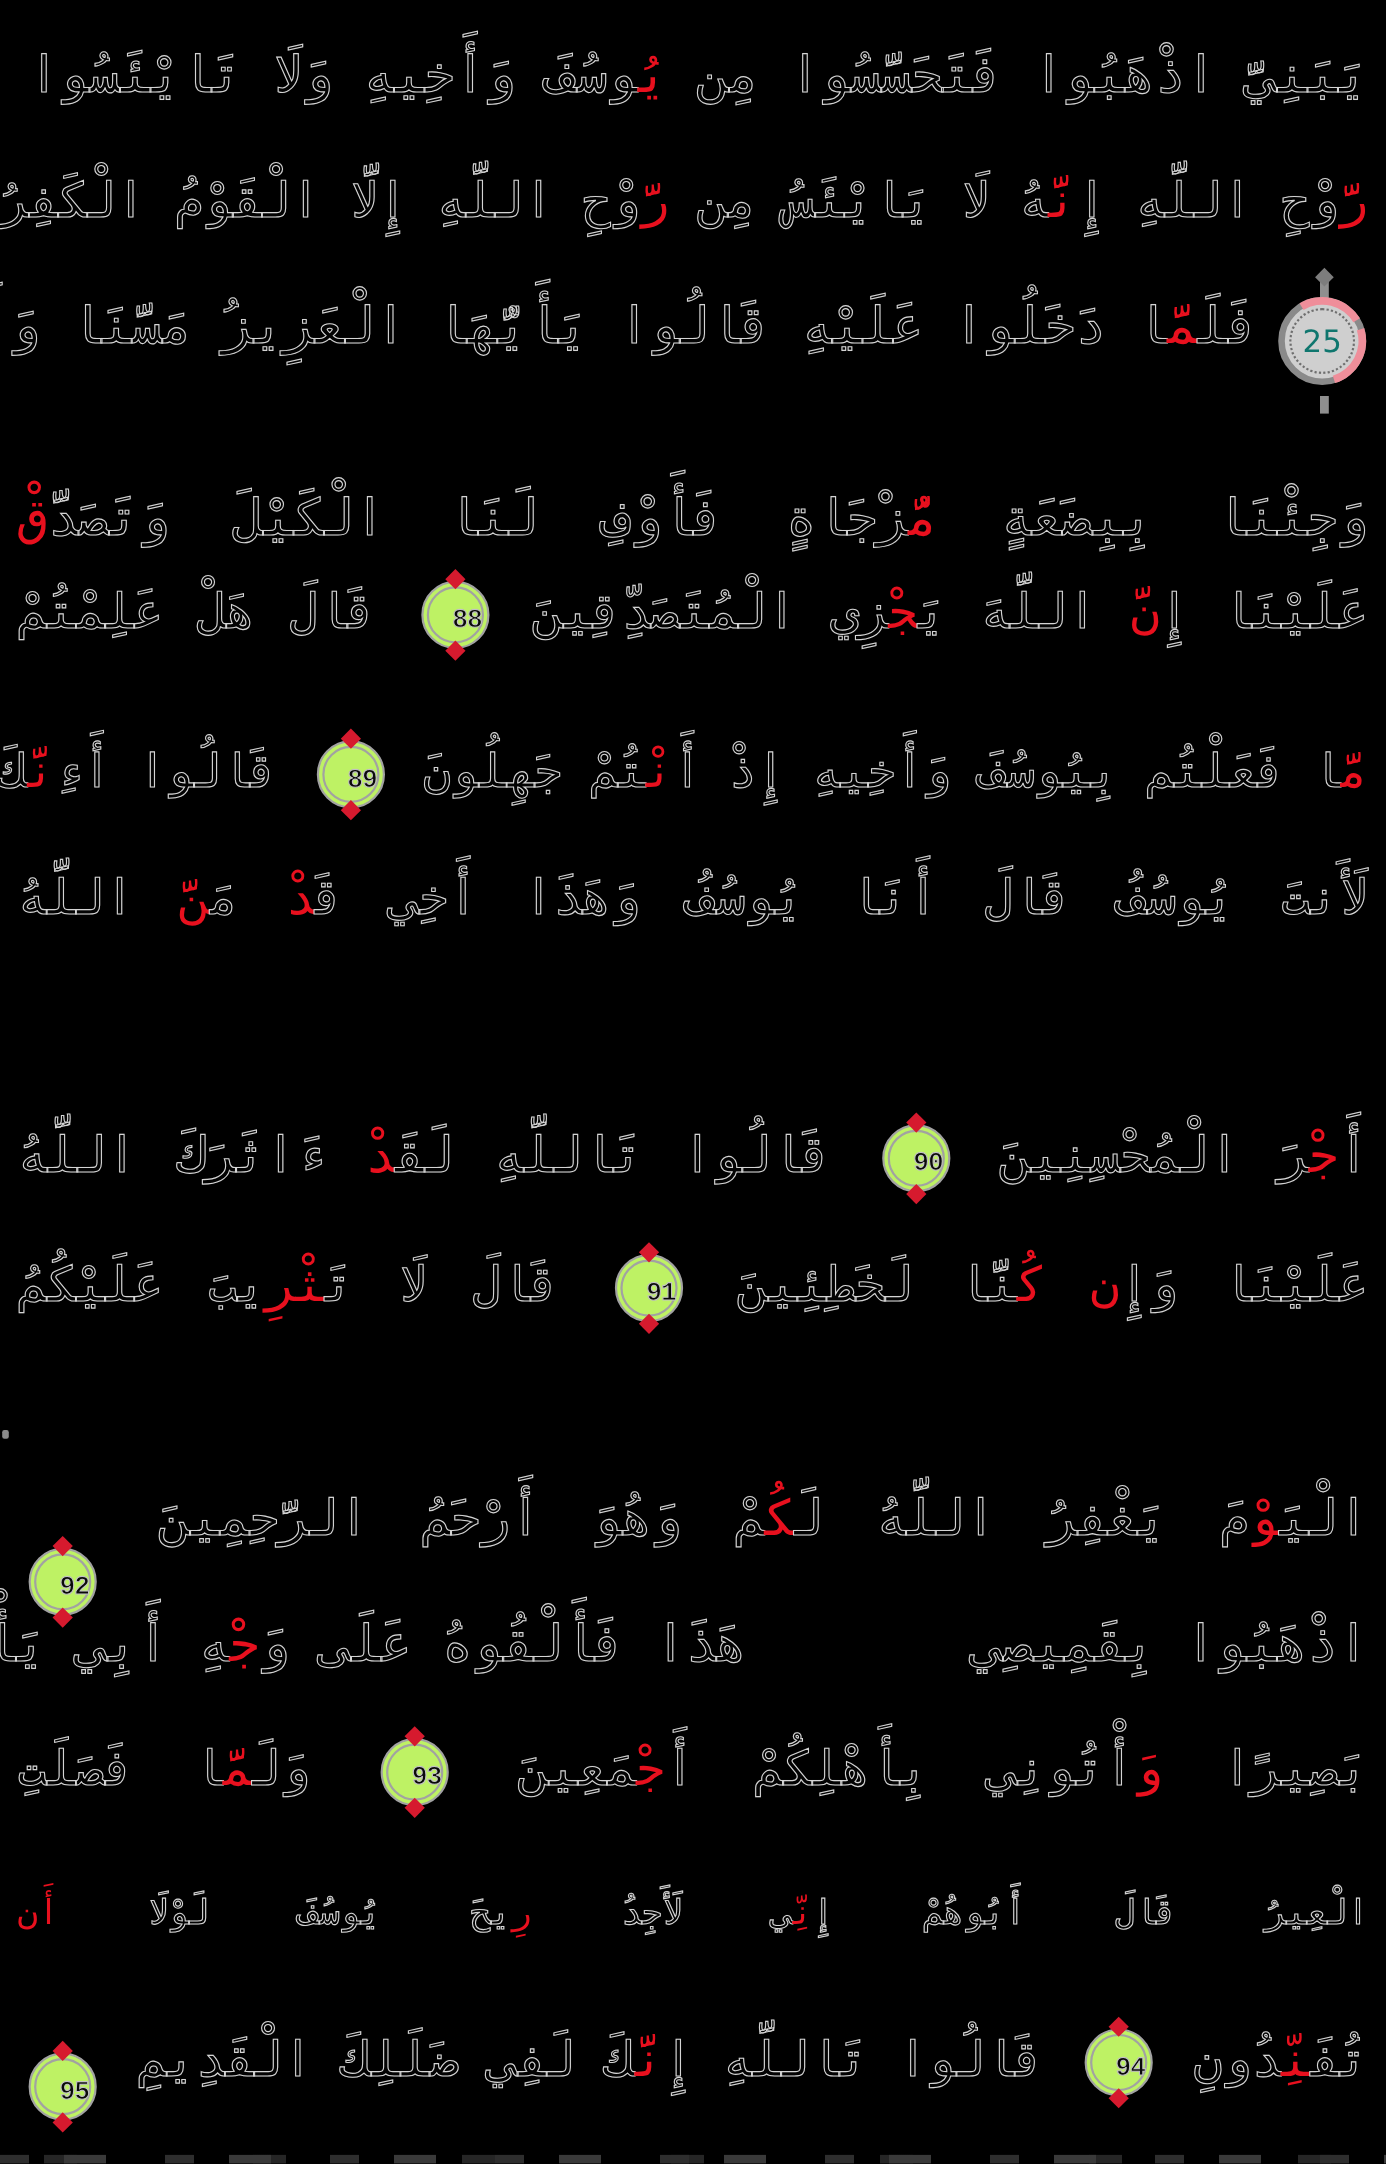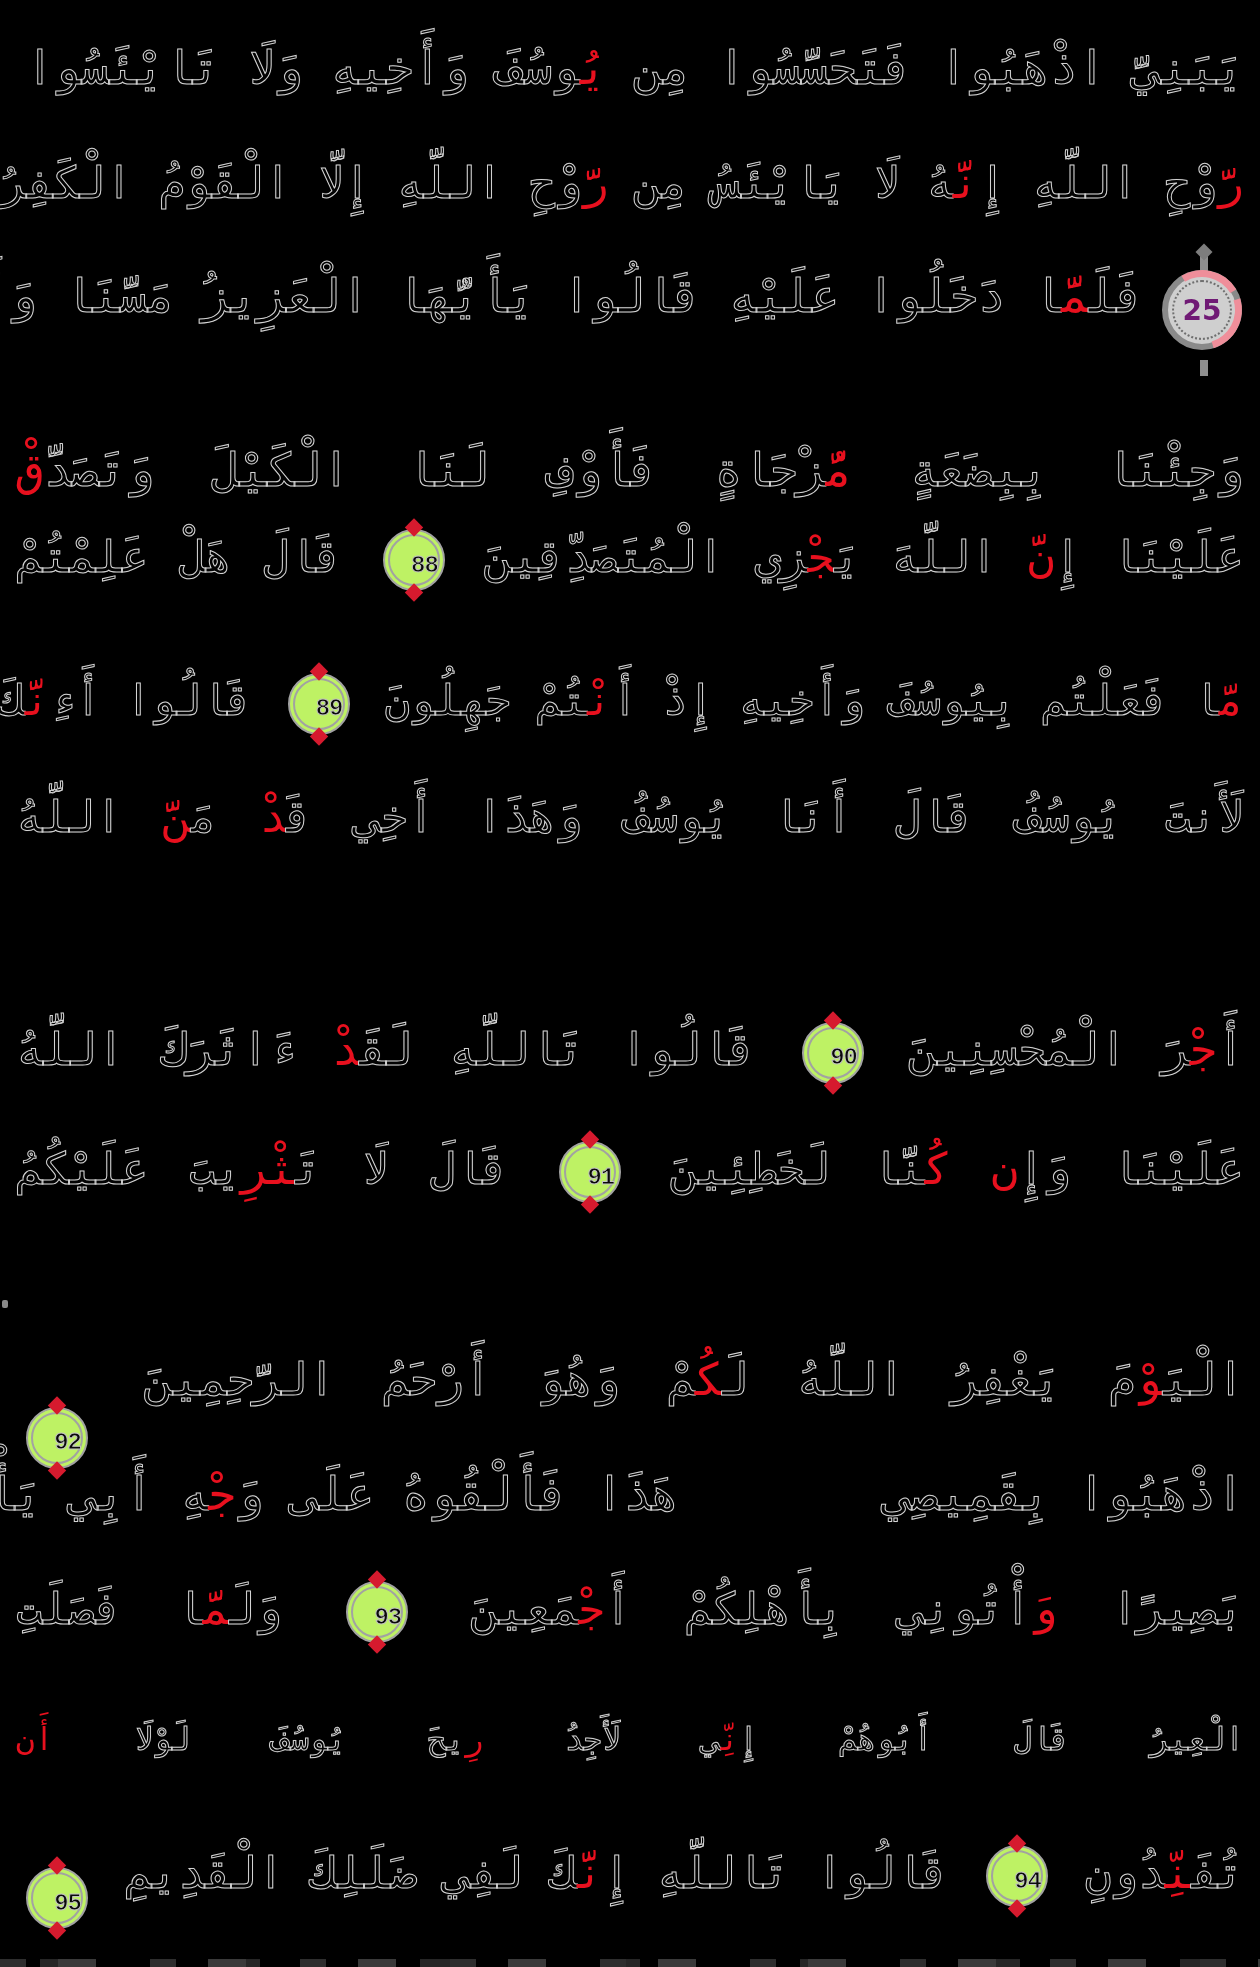--- a/index.html
+++ b/index.html
@@ -64,21 +64,21 @@
   .hizb-arcs,.hizb-arcs2{
     position:absolute;inset:-6px;border-radius:50%;
     border:7px solid transparent;box-sizing:border-box;pointer-events:none;
   }
   .hizb-arcs{border-top-color:var(--ornament-pink,#ef8e9a);transform:rotate(14deg);}
   .hizb-arcs2{border-right-color:var(--ornament-pink,#ef8e9a);transform:rotate(28deg);}
   .hizb-inner{
     position:absolute;inset:4px;border:2px dotted #6f6f6f;border-radius:50%;
   }
   .hizb-num{
-    position:relative;font-size:28px;font-weight:bold;color:#701a75;
+    position:relative;font-size:28px;font-weight:normal;color:#0f766e;
     font-family:"DejaVu Sans",sans-serif;
   }
   
   .stray-dot{position:absolute;left:2px;top:1300px;width:6px;height:8px;background:#8a8a8a;border-radius:2px;}
   .bottom-strip{
     position:absolute;left:0;right:0;bottom:0;height:8px;overflow:hidden;
     background:
       repeating-linear-gradient(90deg,#2e2e2e 0 26px,transparent 26px 58px,#3a3a3a 58px 96px,transparent 96px 150px),
       repeating-linear-gradient(90deg,transparent 0 40px,#262626 40px 70px,transparent 70px 190px);
   }

